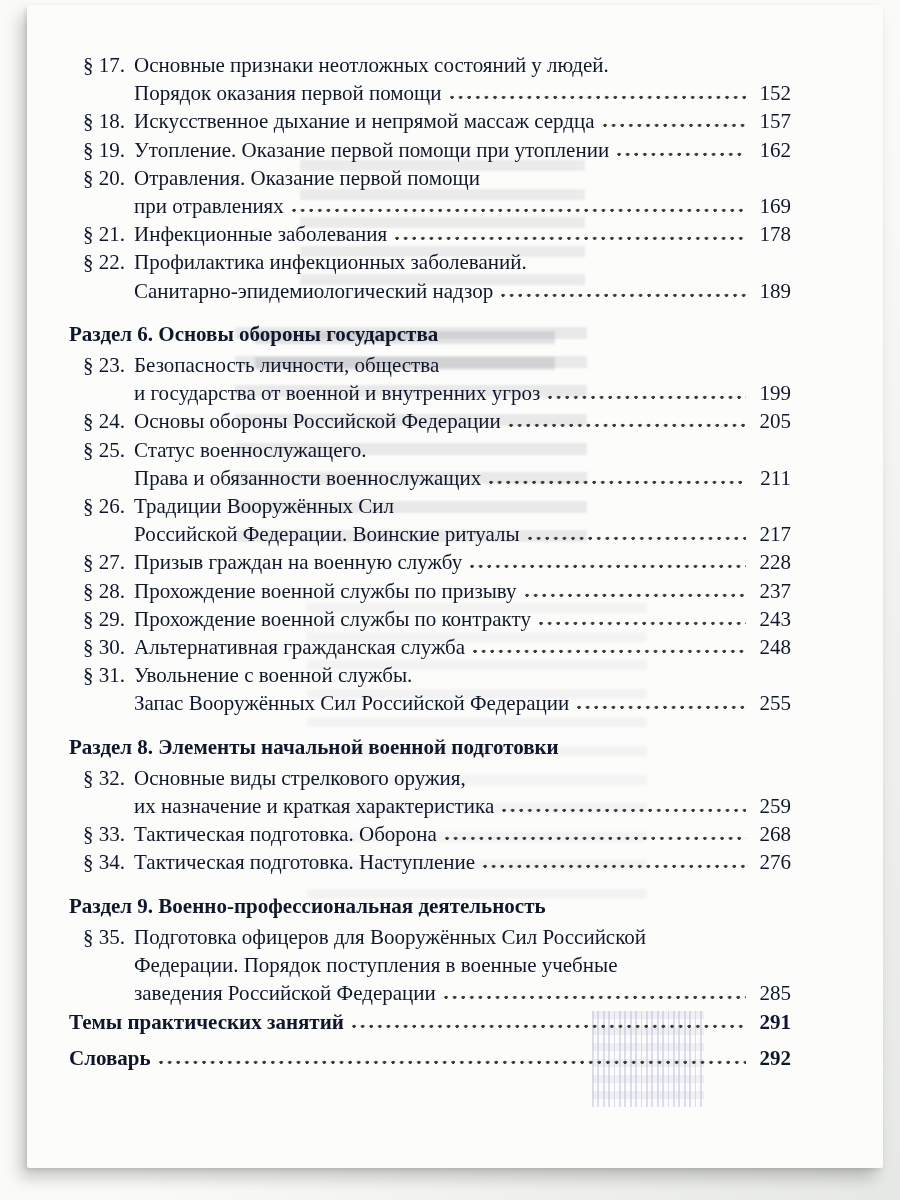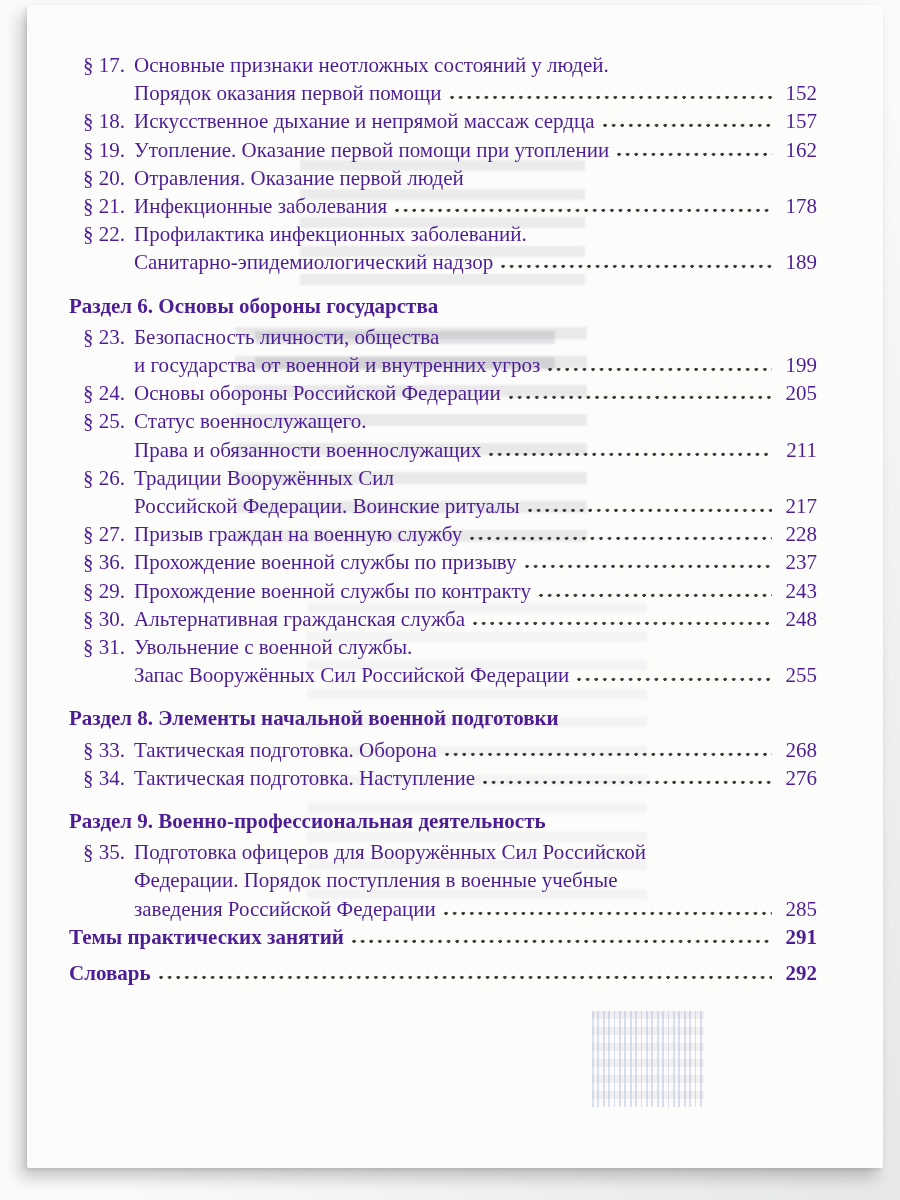--- a/index.html
+++ b/index.html
@@ -18,22 +18,22 @@
     position: absolute;
     left: 27px; top: 5px;
     width: 856px; height: 1163px;
     background: #fcfcfb;
     box-shadow: -7px 10px 16px rgba(0,0,0,.20), -2px 2px 4px rgba(0,0,0,.10);
     border-radius: 2px;
     overflow: hidden;
   }
   .toc {
     position: relative;
-    padding: 46px 66px 0 42px;
-    color: #4c1d95;
+    padding: 46px 92px 0 42px;
+    color: #0f172a;
   }
   .line {
     display: flex;
     align-items: baseline;
     line-height: 28.2px;
     font-size: 21px;
     white-space: nowrap;
   }
   .entry.numbered { padding-left: 14px; }
   .num { flex: 0 0 51px; }
@@ -124,21 +124,26 @@
           <div class="line">
             <span class="num">§ 19.</span>
             <span class="txt">Утопление. Оказание первой помощи при утоплении</span>
             <span class="leader"></span>
             <span class="pg">162</span>
           </div>
         </div>
         <div class="entry numbered">
           <div class="line">
             <span class="num">§ 20.</span>
-            <span class="txt">Отравления. Оказание первой людей</span>
+            <span class="txt">Отравления. Оказание первой помощи</span>
+          </div>
+          <div class="line cont">
+            <span class="txt">при отравлениях</span>
+            <span class="leader"></span>
+            <span class="pg">169</span>
           </div>
         </div>
         <div class="entry numbered">
           <div class="line">
             <span class="num">§ 21.</span>
             <span class="txt">Инфекционные заболевания</span>
             <span class="leader"></span>
             <span class="pg">178</span>
           </div>
         </div>
@@ -198,21 +203,21 @@
         <div class="entry numbered">
           <div class="line">
             <span class="num">§ 27.</span>
             <span class="txt">Призыв граждан на военную службу</span>
             <span class="leader"></span>
             <span class="pg">228</span>
           </div>
         </div>
         <div class="entry numbered">
           <div class="line">
-            <span class="num">§ 36.</span>
+            <span class="num">§ 28.</span>
             <span class="txt">Прохождение военной службы по призыву</span>
             <span class="leader"></span>
             <span class="pg">237</span>
           </div>
         </div>
         <div class="entry numbered">
           <div class="line">
             <span class="num">§ 29.</span>
             <span class="txt">Прохождение военной службы по контракту</span>
             <span class="leader"></span>
@@ -232,20 +237,31 @@
             <span class="num">§ 31.</span>
             <span class="txt">Увольнение с военной службы.</span>
           </div>
           <div class="line cont">
             <span class="txt">Запас Вооружённых Сил Российской Федерации</span>
             <span class="leader"></span>
             <span class="pg">255</span>
           </div>
         </div>
         <div class="section">Раздел 8. Элементы начальной военной подготовки</div>
+        <div class="entry numbered">
+          <div class="line">
+            <span class="num">§ 32.</span>
+            <span class="txt">Основные виды стрелкового оружия,</span>
+          </div>
+          <div class="line cont">
+            <span class="txt">их назначение и краткая характеристика</span>
+            <span class="leader"></span>
+            <span class="pg">259</span>
+          </div>
+        </div>
         <div class="entry numbered">
           <div class="line">
             <span class="num">§ 33.</span>
             <span class="txt">Тактическая подготовка. Оборона</span>
             <span class="leader"></span>
             <span class="pg">268</span>
           </div>
         </div>
         <div class="entry numbered">
           <div class="line">

